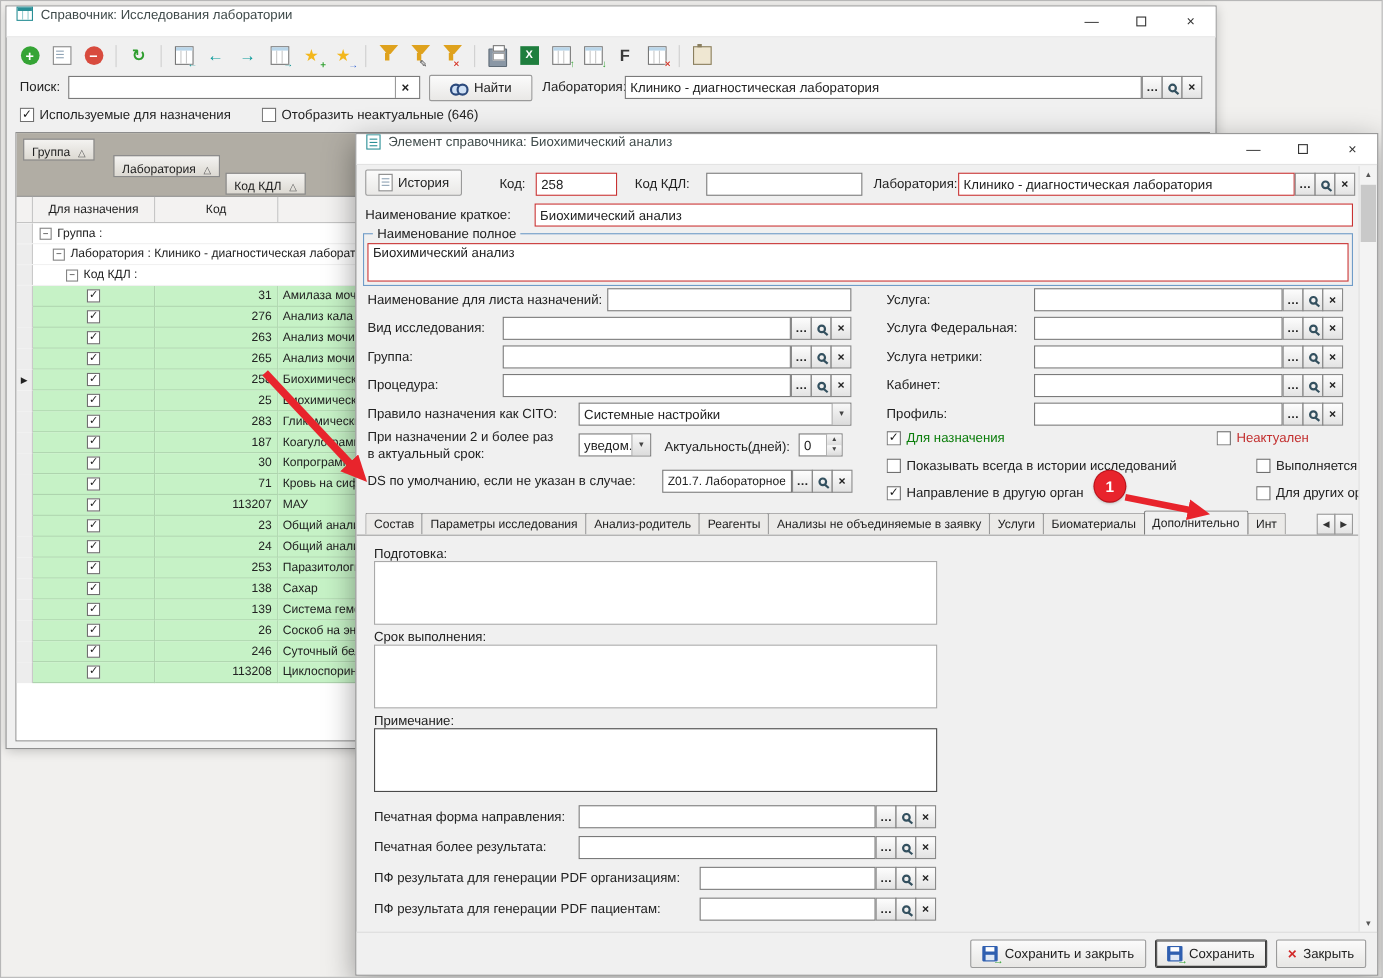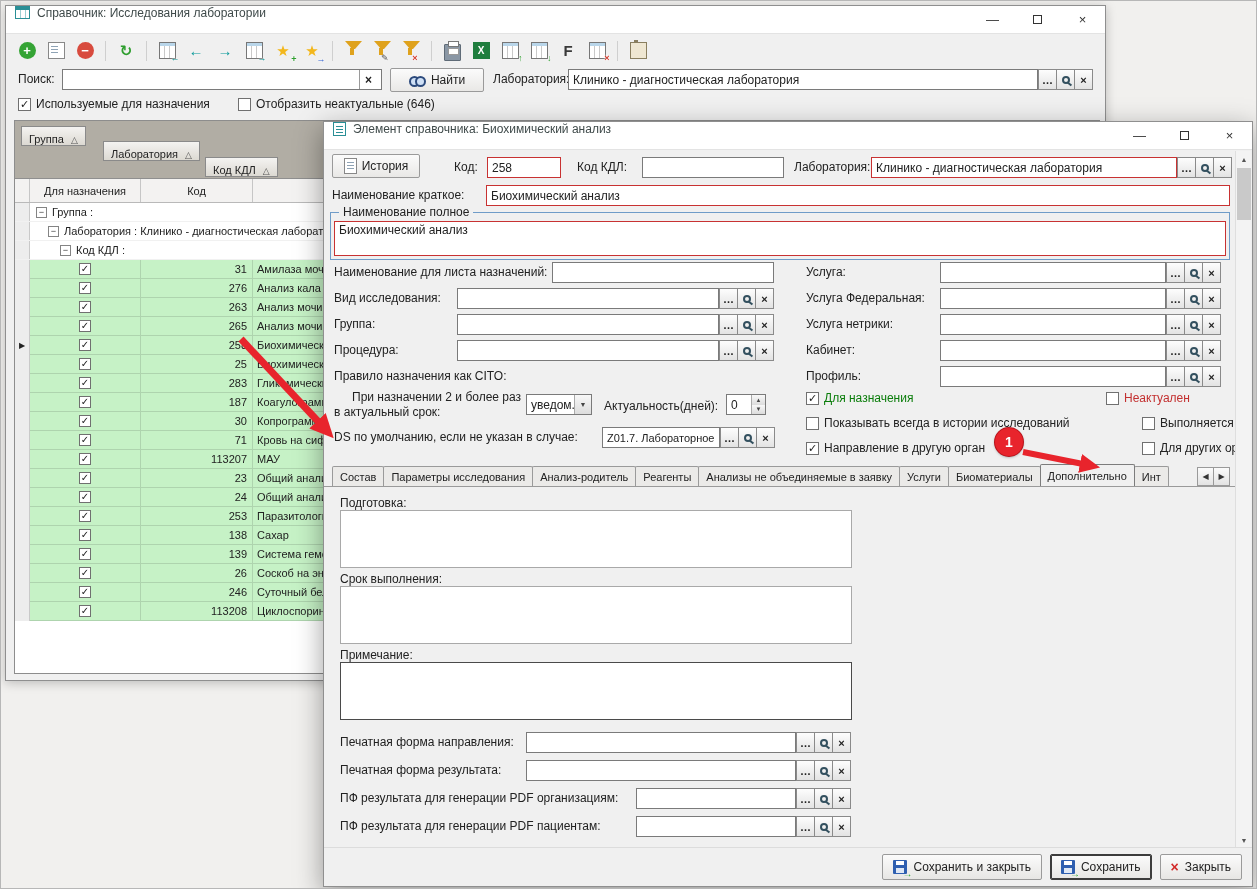--- a/index.html
+++ b/index.html
@@ -525,22 +525,26 @@
       </span>
     <span class="lookup" style="left:396px;top:218px">
         <span class="lk-btn">…</span>
         <span class="lk-btn">
           <span class="mag-icon"></span>
         </span>
         <span class="lk-btn lk-x">×</span>
       </span>
 
     <span class="lbl" style="left:10px;top:247px">Правило назначения как CITO:</span>
-
-    <span class="lbl" style="left:28px;top:268px">При назначении 2 и более раз</span>
+    <span class="combo" style="left:202px;top:244px;width:248px">
+      <span class="cval">Системные настройки</span>
+      <span class="dd">▼</span>
+    </span>
+
+    <span class="lbl" style="left:10px;top:268px">При назначении 2 и более раз</span>
     <span class="lbl" style="left:10px;top:283px">в актуальный срок:</span>
     <span class="combo" style="left:202px;top:272px;width:66px">
       <span class="cval">уведом.</span>
       <span class="dd">▼</span>
     </span>
     <span class="lbl" style="left:280px;top:277px">Актуальность(дней):</span>
     <span class="spinner" style="left:402px;top:272px;width:40px">
       <span class="sval">0</span>
       <span class="spin-btns">
         <span>▲</span>
@@ -676,21 +680,21 @@
         <span class="val"></span>
       </span>
     <span class="lookup" style="left:473px;top:610px">
         <span class="lk-btn">…</span>
         <span class="lk-btn">
           <span class="mag-icon"></span>
         </span>
         <span class="lk-btn lk-x">×</span>
       </span>
 
-    <span class="lbl" style="left:16px;top:641px">Печатная форма результата:</span>
+    <span class="lbl" style="left:16px;top:641px">Печатная более результата:</span>
     <span class="input" style="left:202px;top:638px;width:270px">
         <span class="val"></span>
       </span>
     <span class="lookup" style="left:473px;top:638px">
         <span class="lk-btn">…</span>
         <span class="lk-btn">
           <span class="mag-icon"></span>
         </span>
         <span class="lk-btn lk-x">×</span>
       </span>

